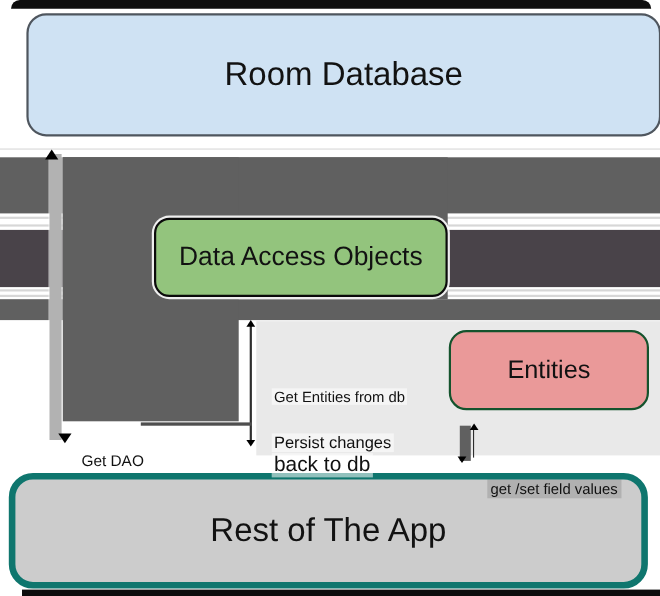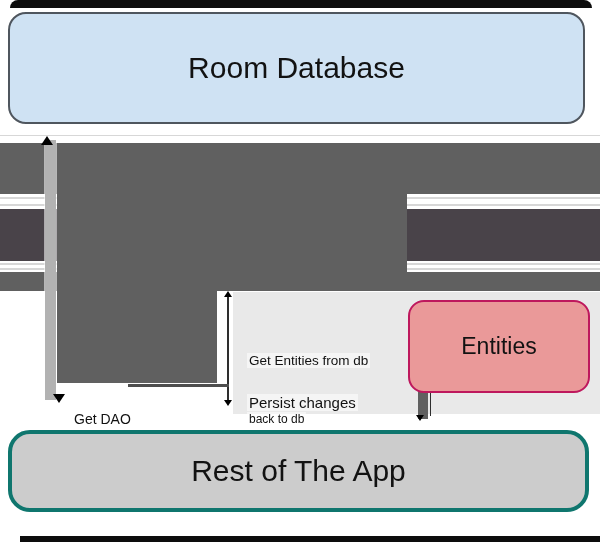--- a/index.html
+++ b/index.html
@@ -28,32 +28,32 @@
   .tri-down-big{left:53px;top:394px;border-left:6px solid transparent;border-right:6px solid transparent;border-top:9px solid #000;}
   .thinline{left:227px;top:296px;width:2px;height:105px;background:#2e2e2e;}
   .tri-up-thin{left:224px;top:291px;border-left:4px solid transparent;border-right:4px solid transparent;border-bottom:6px solid #000;}
   .tri-down-thin{left:224px;top:400px;border-left:4px solid transparent;border-right:4px solid transparent;border-top:6px solid #000;}
   .minibar{left:418px;top:387px;width:10px;height:32px;}
   .minibar-line{left:430px;top:390px;width:1px;height:26px;background:#2e2e2e;}
   .tri-up-mini{left:427px;top:385px;border-left:4px solid transparent;border-right:4px solid transparent;border-bottom:6px solid #000;}
   .tri-down-mini{left:416px;top:415px;border-left:4px solid transparent;border-right:4px solid transparent;border-top:6px solid #000;}
   
   .node{display:flex;align-items:center;justify-content:center;color:#121212;text-align:center;box-sizing:border-box;}
-  .room{left:8px;top:12px;width:577px;height:112px;border:2px solid #4f565e;border-radius:18px;font-size:30px;}
+  .room{left:24px;top:12px;width:577px;height:112px;border:2px solid #4f565e;border-radius:18px;font-size:30px;}
   .dao{left:140px;top:198px;width:267px;height:72px;border:2px solid #0b0b0b;border-radius:14px;font-size:24px;
        box-shadow:0 0 0 2px rgba(255,255,255,.9);}
-  .entities{left:408px;top:300px;width:182px;height:93px;border:2px solid #be185d;border-radius:16px;font-size:23px;}
-  .rest{left:8px;top:430px;width:581px;height:82px;border:4px solid #0f766e;border-radius:22px;font-size:30px;}
+  .entities{left:408px;top:300px;width:182px;height:73px;border:2px solid #14532d;border-radius:16px;font-size:23px;}
+  .rest{left:8px;top:430px;width:581px;height:105px;border:6px solid #0f766e;border-radius:22px;font-size:30px;}
   
   .lbl{color:#111;white-space:nowrap;margin-top:40px;}
   .get-dao{left:58px;top:371px;font-size:14px;background:rgba(255,255,255,.88);padding:0 16px;}
   .dao-line{left:128px;top:384px;width:101px;height:3px;background:#4e4e4e;}
   .get-entities{left:247px;top:313px;font-size:13.5px;background:rgba(255,255,255,.55);padding:0 2px;}
   .persist1{left:247px;top:354px;font-size:15px;background:rgba(255,255,255,.55);padding:0 2px;}
-  .persist2{left:247px;top:372px;font-size:12px;background:rgba(255,255,255,.55);padding:0 2px;}
+  .persist2{left:247px;top:372px;font-size:19px;background:rgba(255,255,255,.55);padding:0 2px;}
   .get-set{left:443px;top:396px;font-size:13.5px;background:rgba(0,0,0,.13);padding:1px 3px;}
 </style>
 </head>
 <body>
 
 <div class="stage">
 
   <div class="abs frame-top" style="background: rgb(13, 13, 13);"></div>
 
   <div class="abs hline" style="top:135px;height:1px"></div>
@@ -81,29 +81,33 @@
 
   <div class="abs minibar" style="background: rgb(96, 96, 96);"></div>
   <div class="abs minibar-line"></div>
   <div class="abs tri tri-up-mini"></div>
   <div class="abs tri tri-down-mini"></div>
 
   <div class="abs node room" style="background: rgb(207, 226, 243);">
     <span>Room Database</span>
   </div>
 
+  <div class="abs node dao" style="background: rgb(147, 196, 125);">
+    <span>Data Access Objects</span>
+  </div>
 
   <div class="abs node entities" style="background: rgb(234, 153, 153);">
     <span>Entities</span>
   </div>
 
   <div class="abs node rest" style="background: rgb(204, 204, 204);">
     <span>Rest of The App</span>
   </div>
 
   <div class="abs lbl get-dao">Get DAO</div>
   <div class="abs dao-line"></div>
   <div class="abs lbl get-entities">Get Entities from db</div>
   <div class="abs lbl persist1">Persist changes</div>
   <div class="abs lbl persist2">back to db</div>
+  <div class="abs lbl get-set">get /set field values</div>
 
   <div class="abs frame-bottom" style="background: rgb(13, 13, 13);"></div>
 </div>
 
 </body></html>

